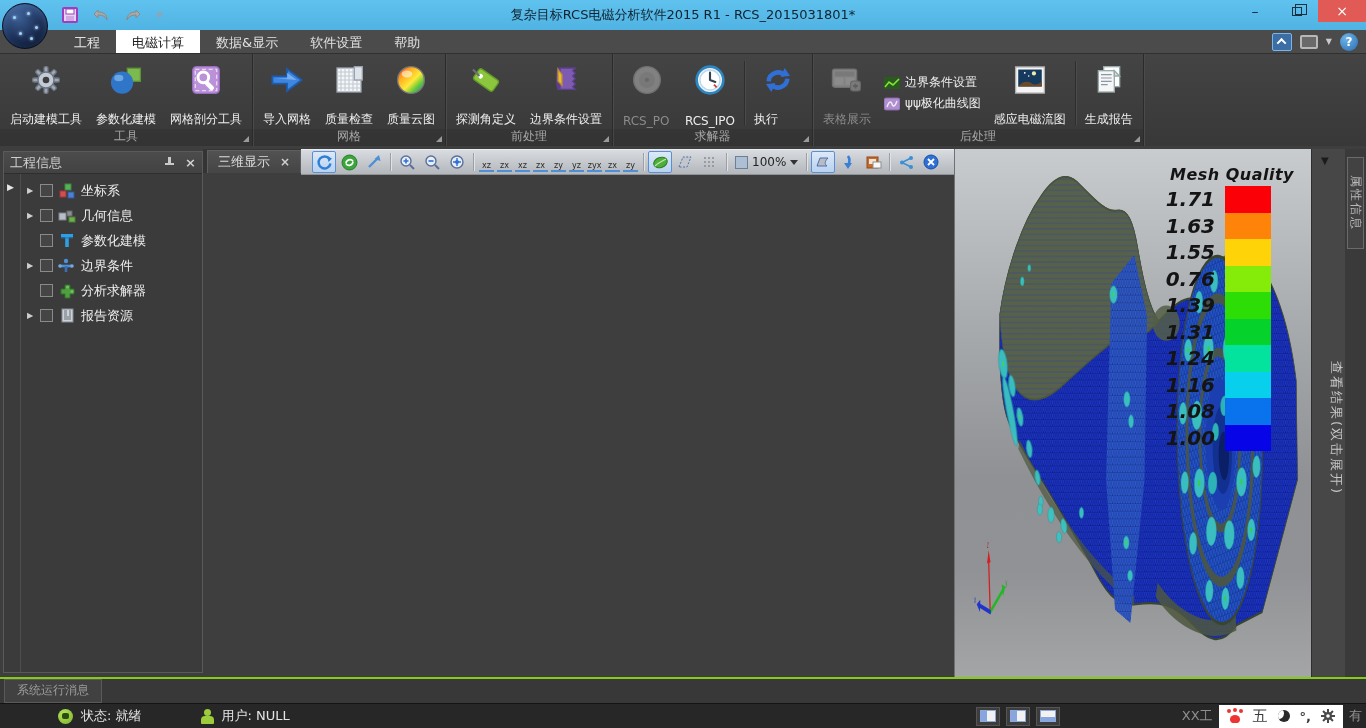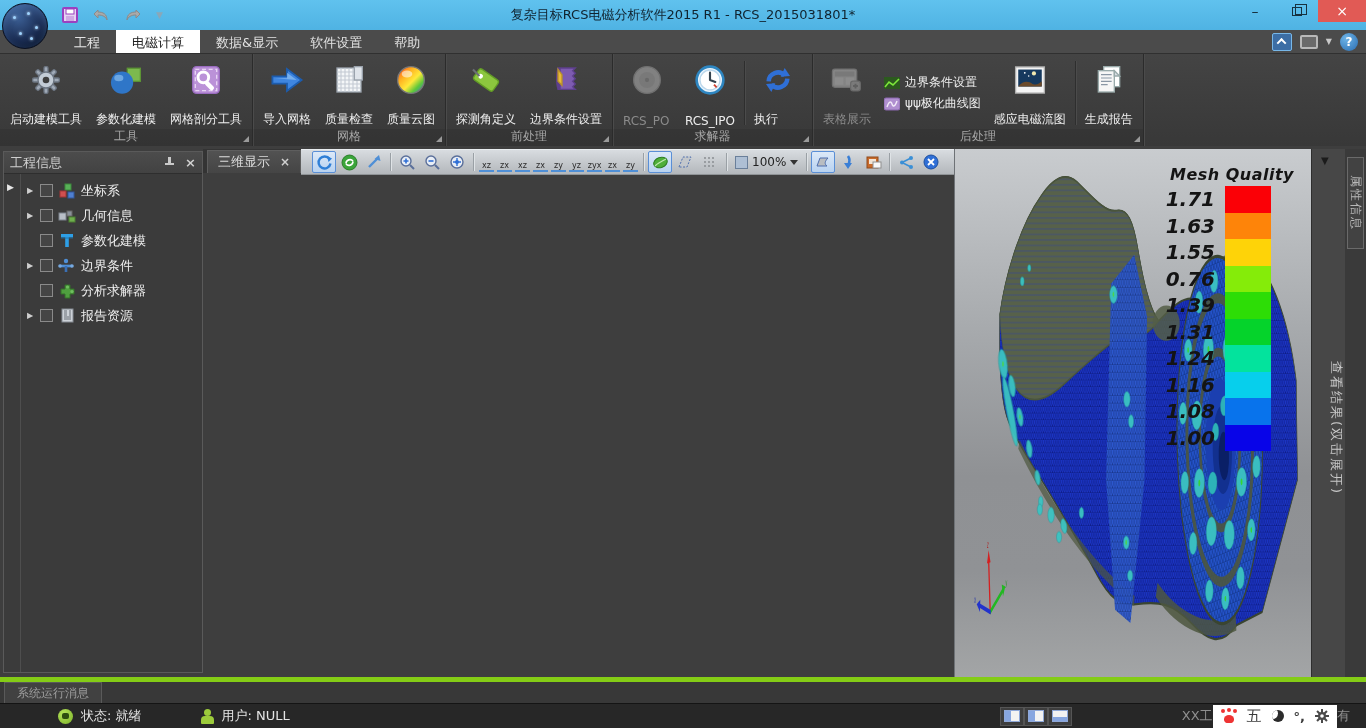--- a/index.html
+++ b/index.html
@@ -89,29 +89,29 @@
   .lsw { width:46px; }
 
   
   .rightstrip { width:34px; background:#474747; border-left:1px solid #2e2e2e; position:relative; }
   .rs-caret { position:absolute; top:6px; left:9px; color:#1b1b1b; font-size:10px; }
   .vtab-results { position:absolute; top:212px; left:0; width:100%; writing-mode:vertical-rl; text-orientation:sideways; color:#c9c9c9; font-size:13px; letter-spacing:2px; text-align:center; }
   .faredge { width:21px; background:#3a3a3a; position:relative; }
   .vtab-props { position:absolute; top:8px; left:2px; width:17px; height:92px; border:1px solid #6a6a6a; background:#424242; writing-mode:vertical-rl; text-orientation:sideways; color:#b9b9b9; font-size:12px; display:flex; align-items:center; justify-content:center; letter-spacing:2px; }
 
   
-  .bottomstrip { position:absolute; left:0; right:0; bottom:25px; height:26px; background:#383838; border-top:5px solid #84cc16; display:flex; align-items:center; }
+  .bottomstrip { position:absolute; left:0; right:0; bottom:25px; height:26px; background:#383838; border-top:2px solid #84cc16; display:flex; align-items:flex-end; }
   .logtab { margin:2px 0 0 4px; border:1px solid #5a5a5a; background:#414141; color:#9d9d9d; font-size:12px; padding:2px 12px 3px; }
   .statusbar { position:absolute; left:0; right:0; bottom:0; height:25px; background:#272727; border-top:1px solid #141414; display:flex; align-items:center; color:#e4e4e4; font-size:13px; padding-left:58px; gap:8px; }
   .st-ico { width:15px; height:15px; border-radius:50%; background:radial-gradient(circle at 35% 30%,#b5e35a,#7cb229); position:relative; }
   .st-ico::after { content:""; position:absolute; left:4px; top:4px; width:7px; height:6px; background:#2d4d10; border-radius:2px; }
   .usr-ico { width:14px; height:15px; position:relative; }
   .usr-ico::before { content:""; position:absolute; left:4px; top:0; width:7px; height:7px; border-radius:50%; background:#9ccb3b; }
   .usr-ico::after { content:""; position:absolute; left:1px; top:7px; width:13px; height:8px; border-radius:4px 4px 1px 1px; background:#9ccb3b; }
-  .sb-right { margin-left:auto; display:flex; align-items:center; padding-right:16px; }
+  .sb-right { margin-left:auto; display:flex; align-items:center; gap:6px; padding-right:4px; }
   .laybtn { width:24px; height:19px; background:#3d3d3d; border:1px solid #555; display:flex; align-items:center; justify-content:center; }
   .laybtn .pane { width:16px; height:12px; background:#f2f2f2; border:1px solid #8fa8d8; position:relative; }
   .laybtn .pane::after { content:""; position:absolute; background:#87a6e0; }
   .laybtn.l1 .pane::after { left:0; top:0; width:6px; height:100%; }
   .laybtn.l2 .pane::after { left:0; top:0; width:8px; height:100%; box-shadow:inset -2px 0 0 #f2f2f2; }
   .laybtn.l3 .pane::after { left:0; bottom:0; width:100%; height:4px; }
   .imebar { height:23px; background:#ffffff; display:flex; align-items:center; gap:10px; padding:0 8px; color:#3a3a3a; }
   .paw { position:relative; width:16px; height:15px; }
   .paw::before { content:""; position:absolute; left:3px; top:6px; width:10px; height:8px; background:#e33; border-radius:50% 50% 45% 45%; }
   .paw::after { content:""; position:absolute; left:0; top:0; width:4px; height:4px; border-radius:50%; background:#e33;

